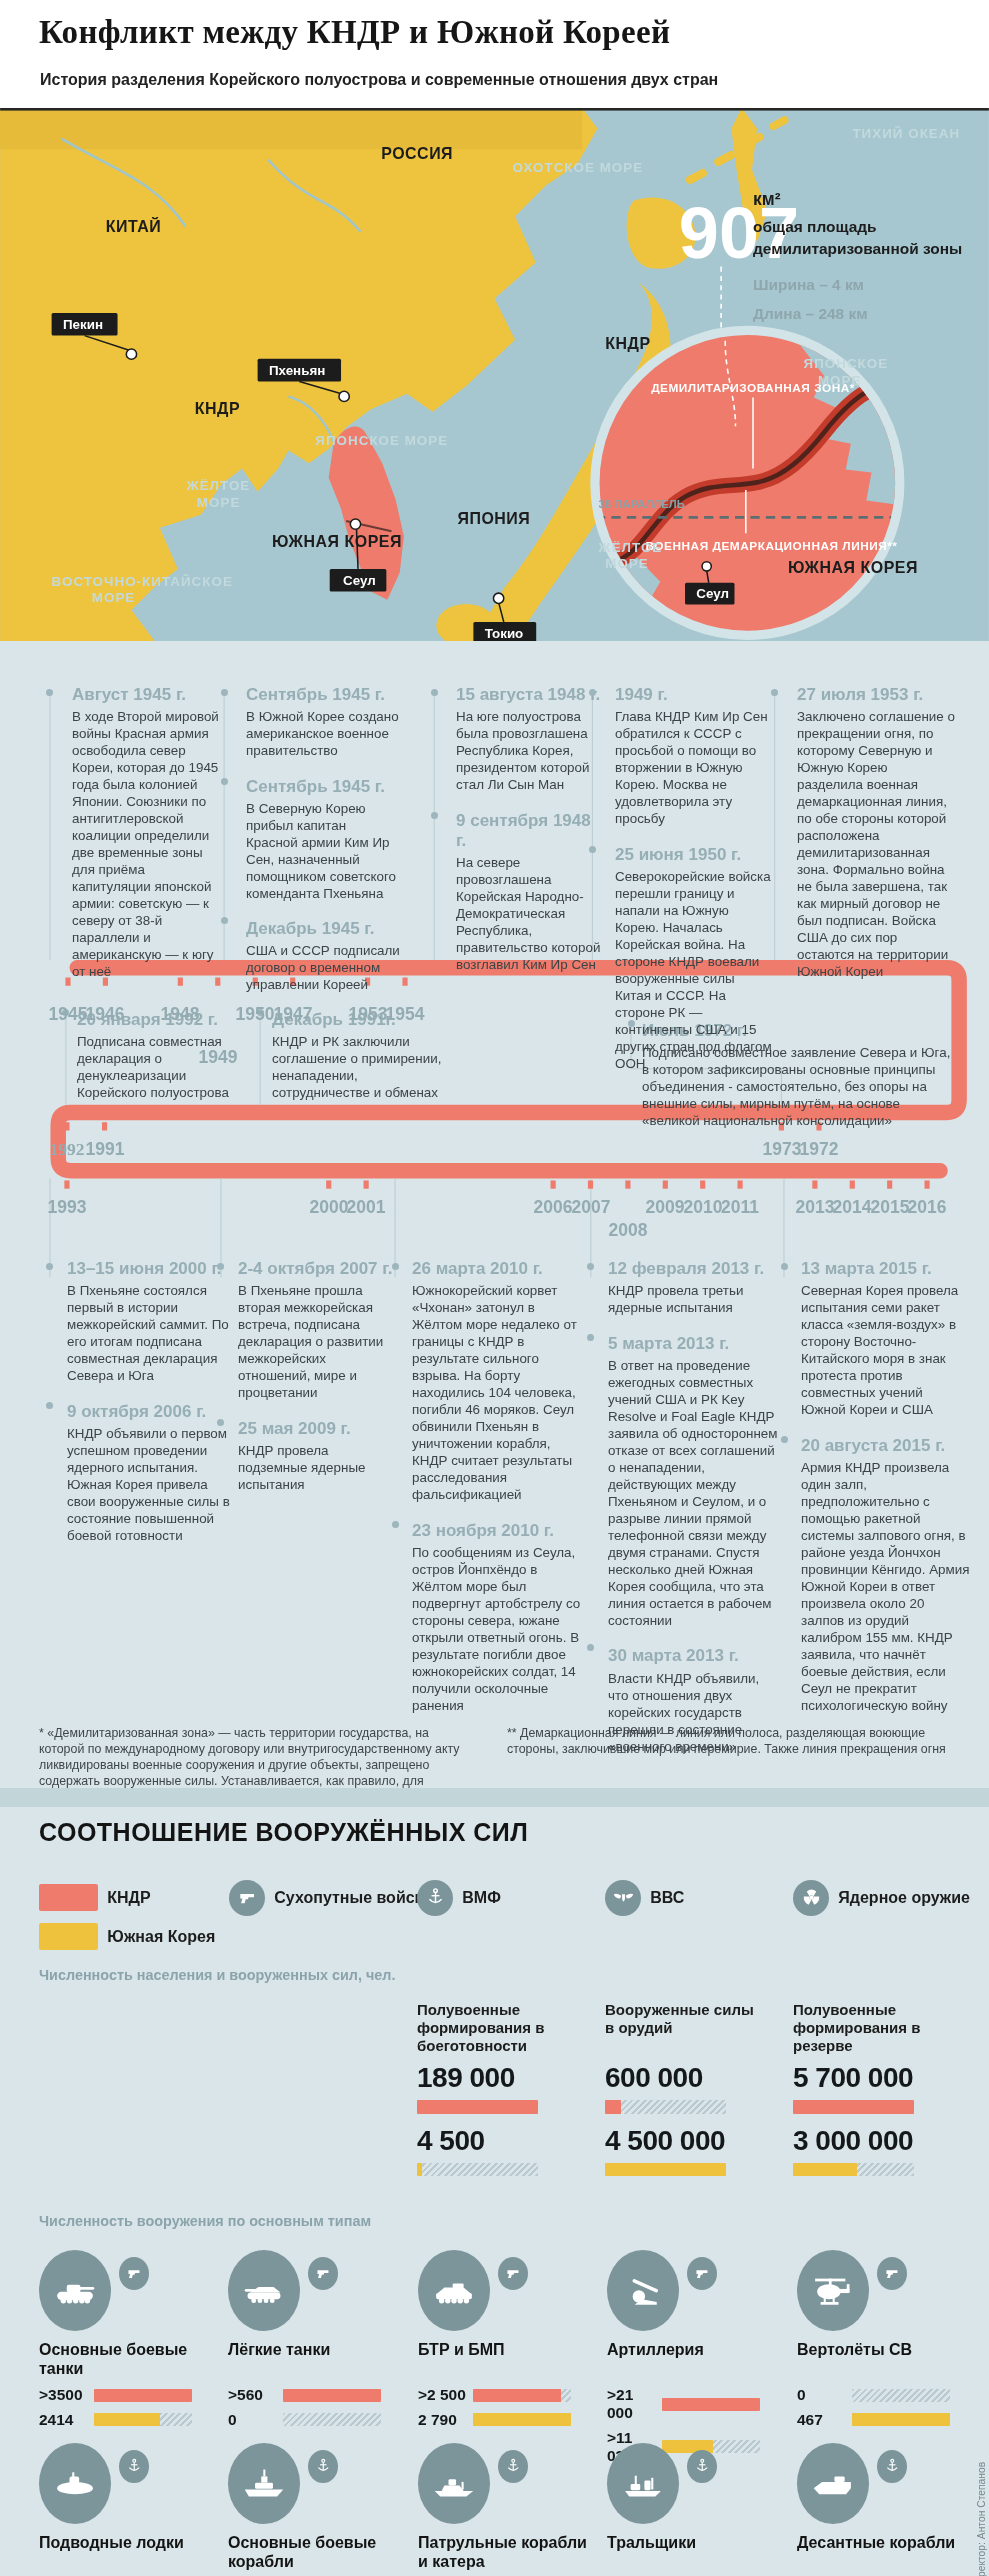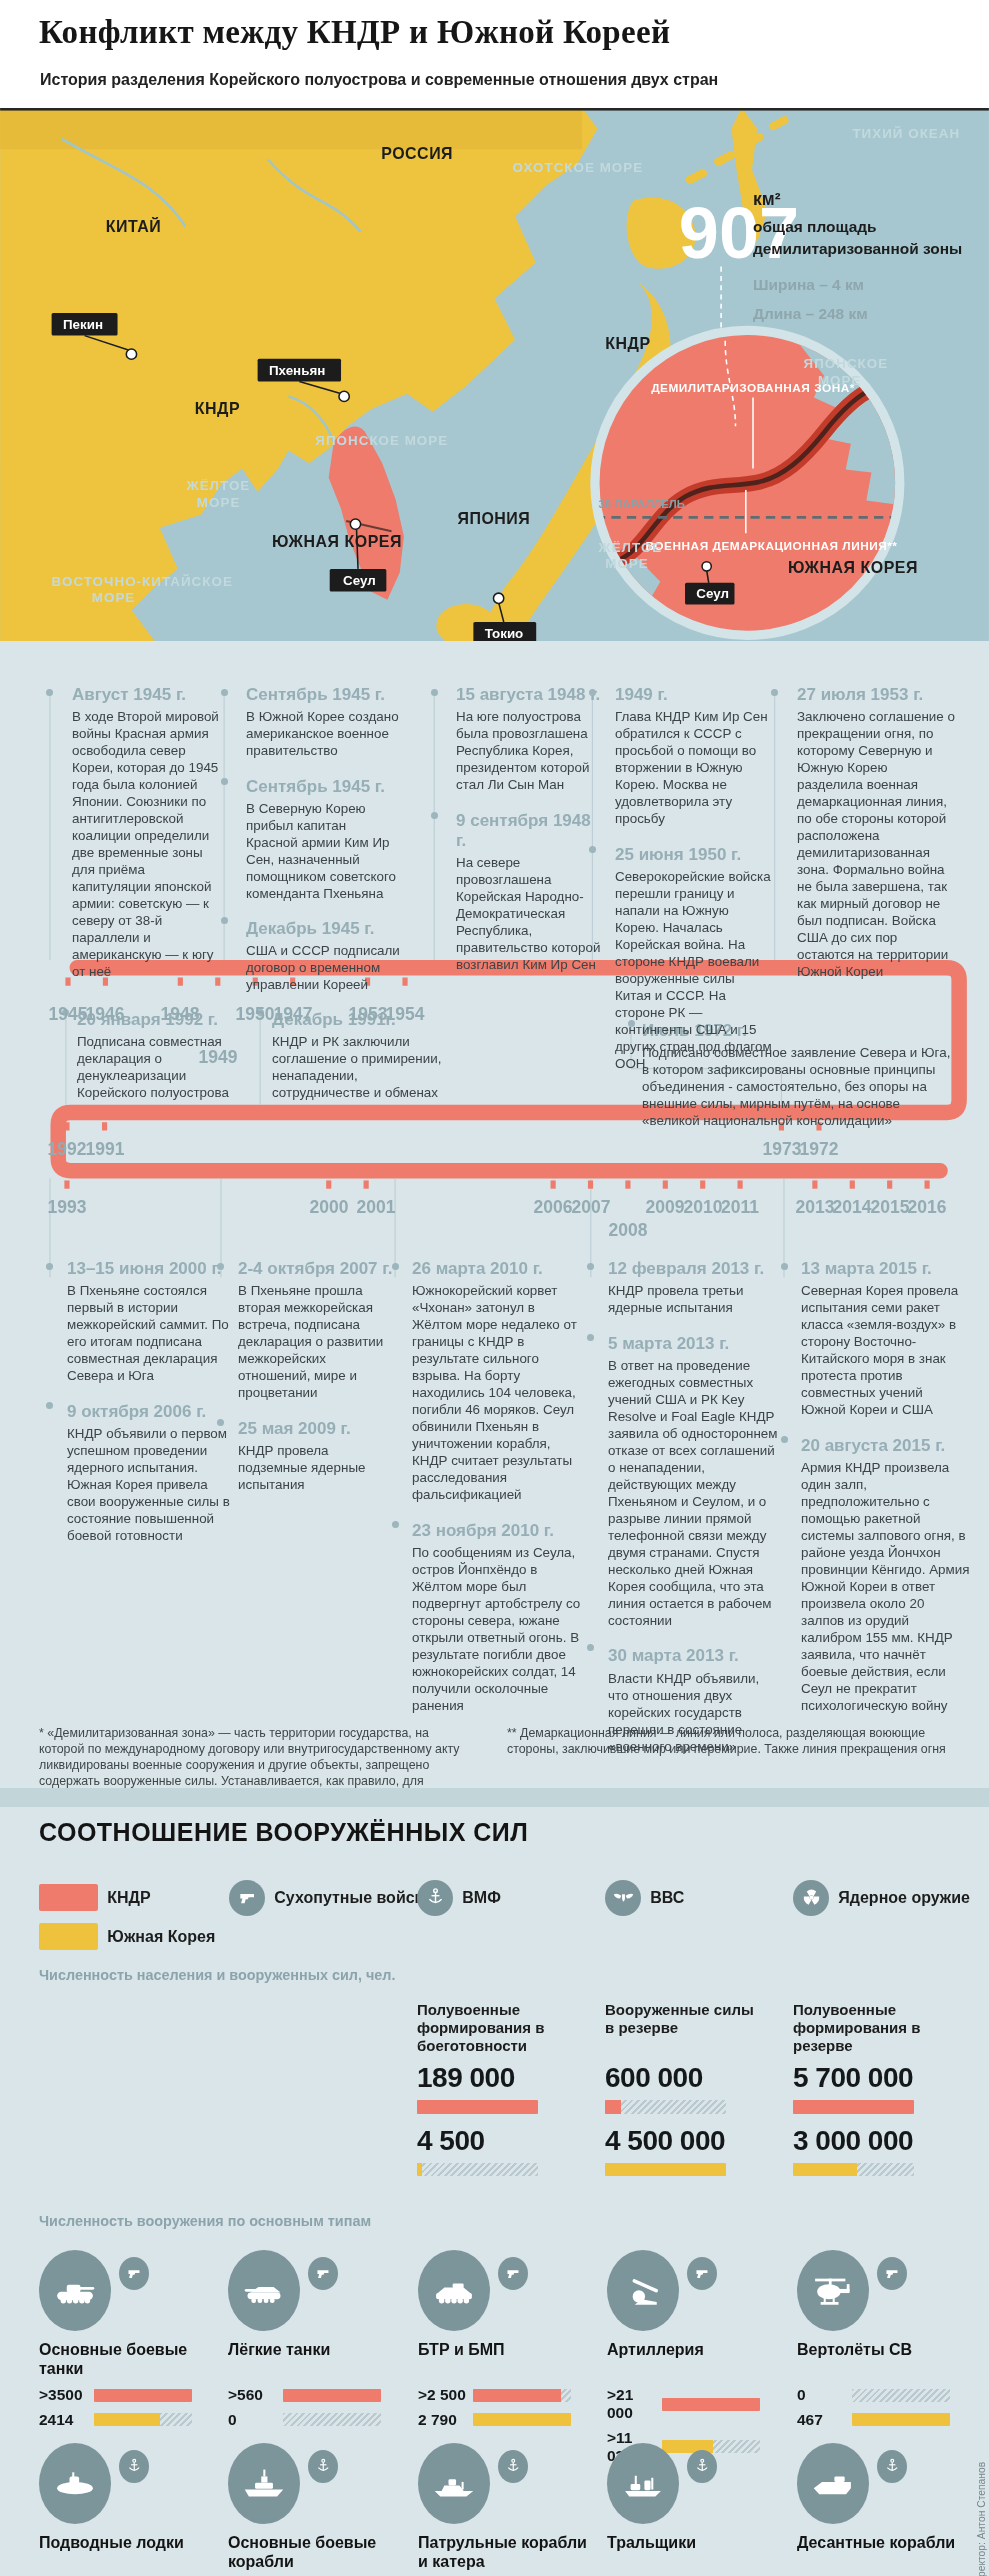--- a/index.html
+++ b/index.html
@@ -370,27 +370,27 @@
       <div class="tl-dot" style="left: 257px; top: 368px;"></div>
       <div class="tl-dot" style="left: 628px; top: 379px;"></div>
       <span class="yr" style="left: 68px; top: 363px;">1945</span>
       <span class="yr" style="left: 105px; top: 363px;">1946</span>
       <span class="yr" style="left: 180px; top: 363px;">1948</span>
       <span class="yr" style="left: 218px; top: 363px; margin-top: 43px;">1949</span>
       <span class="yr" style="left: 255px; top: 363px;">1950</span>
       <span class="yr" style="left: 293px; top: 363px;">1947</span>
       <span class="yr" style="left: 368px; top: 363px;">1953</span>
       <span class="yr" style="left: 405px; top: 363px;">1954</span>
-      <span class="yr" style="left: 67px; top: 498px;">1992</span>
+      <span class="yr" style="left: 67px; top: 498px; font-family: Liberation Serif, serif;">1992</span>
       <span class="yr" style="left: 105px; top: 498px;">1991</span>
       <span class="yr" style="left: 782px; top: 498px;">1973</span>
       <span class="yr" style="left: 819px; top: 498px;">1972</span>
       <span class="yr" style="left: 67px; top: 556px;">1993</span>
       <span class="yr" style="left: 329px; top: 556px;">2000</span>
-      <span class="yr" style="left: 366px; top: 556px; padding-left: 20px;">2001</span>
+      <span class="yr" style="left: 366px; top: 556px;">2001</span>
       <span class="yr" style="left: 553px; top: 556px;">2006</span>
       <span class="yr" style="left: 591px; top: 556px;">2007</span>
       <span class="yr" style="left: 628px; top: 579px;">2008</span>
       <span class="yr" style="left: 665px; top: 556px;">2009</span>
       <span class="yr" style="left: 703px; top: 556px;">2010</span>
       <span class="yr" style="left: 740px; top: 556px;">2011</span>
       <span class="yr" style="left: 815px; top: 556px;">2013</span>
       <span class="yr" style="left: 852px; top: 556px;">2014</span>
       <span class="yr" style="left: 890px; top: 556px;">2015</span>
       <span class="yr" style="left: 927px; top: 556px;">2016</span>
@@ -460,21 +460,21 @@
       <div class="bar p-bar">
         <i style="width: 100%; background: rgb(238, 123, 107);"></i>
       </div>
       <div class="p-gap"></div>
       <div class="p-num">4 500</div>
       <div class="bar p-bar">
         <i style="width: 4%; background: rgb(239, 194, 61);"></i>
       </div>
     </div>
     <div class="p-col" style="left: 605px; top: 2001px;">
-      <div class="p-head">Вооруженные силы в резерве</div>
+      <div class="p-head">Вооруженные силы в орудий</div>
       <div class="p-num">600 000</div>
       <div class="bar p-bar">
         <i style="width: 13%; background: rgb(238, 123, 107);"></i>
       </div>
       <div class="p-gap"></div>
       <div class="p-num">4 500 000</div>
       <div class="bar p-bar">
         <i style="width: 100%; background: rgb(239, 194, 61);"></i>
       </div>
     </div>

